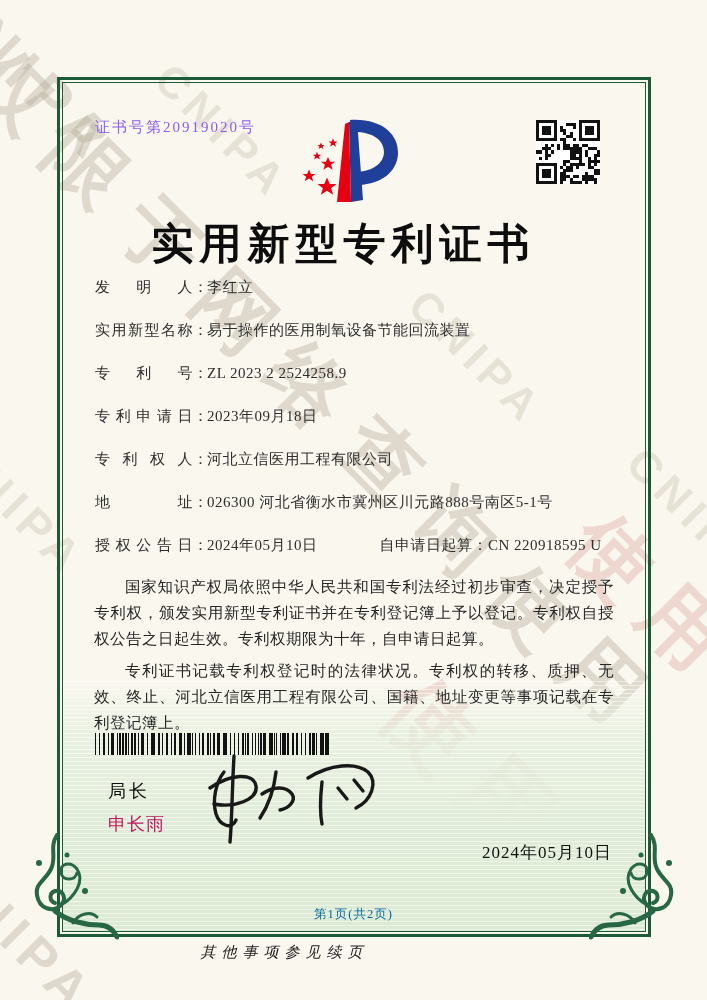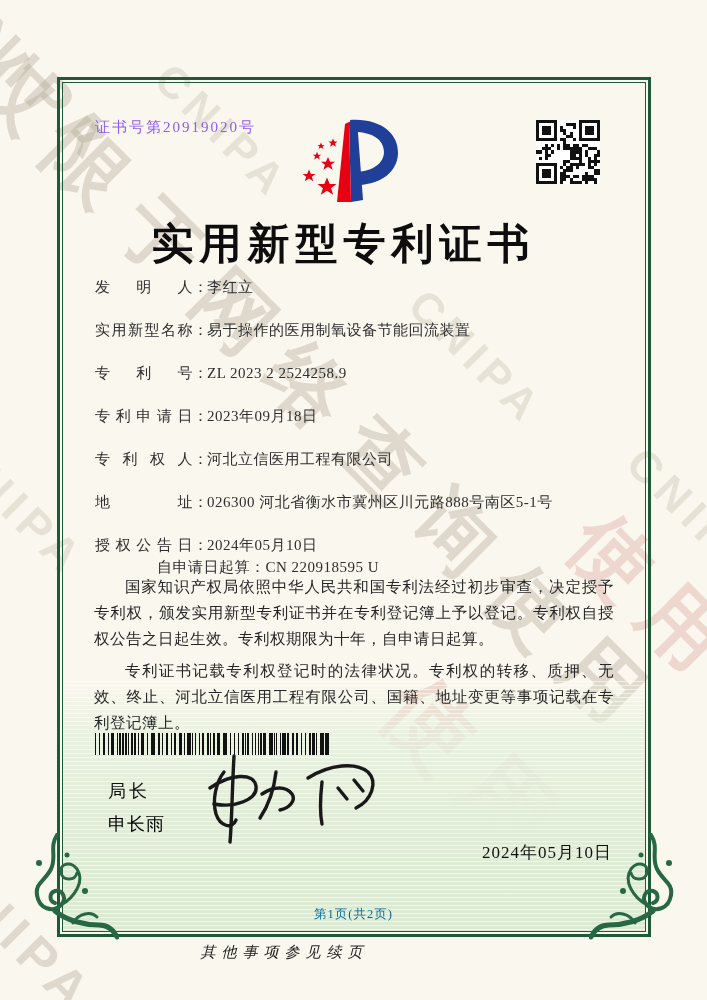--- a/index.html
+++ b/index.html
@@ -41,38 +41,38 @@
   .title{
     position:absolute;left:12px;top:216px;width:663px;text-align:center;
     font-family:"Liberation Sans", sans-serif;
     font-size:42px;font-weight:900;letter-spacing:6px;color:#0d0d0d;
   }
   
   .fields{position:absolute;left:95px;top:276px;width:520px;font-size:15px;color:#2e2e2e;}
   .frow{margin-bottom:21px;height:22px;line-height:22px;letter-spacing:0.5px;white-space:nowrap;}
   .flabel{display:inline-block;width:98px;text-align:justify;text-align-last:justify;vertical-align:top;}
   .fcolon{display:inline-block;width:14px;}
-  .grant-row{display:flex;flex-direction:column;}
+  .grant-row{display:flex;}
   .grant-right{margin-left:62px;}
   
   .paras{
     position:absolute;left:94px;top:574px;width:520px;
     font-size:15.5px;line-height:26px;color:#262626;
     text-align:justify;letter-spacing:0.5px;
   }
   .paras p{margin:0 0 6px 0;text-indent:2em;}
   
   .barcode{position:absolute;left:95px;top:733px;width:238px;height:22px;}
   .sig-title{
     position:absolute;left:108px;top:779px;
     font-family:"Liberation Sans", sans-serif;font-size:18px;letter-spacing:3px;color:#111;
   }
   .sig-name{
     position:absolute;left:108px;top:812px;
-    font-family:"Liberation Sans", sans-serif;font-size:18px;letter-spacing:1px;color:#000000;
+    font-family:"Liberation Sans", sans-serif;font-size:18px;letter-spacing:1px;color:#be185d;
   }
   .sig-script{position:absolute;left:190px;top:738px;width:195px;height:108px;}
   .issue-date{position:absolute;left:482px;top:841px;font-size:17px;color:#111;letter-spacing:1px;}
   .page-info{position:absolute;left:0;top:906px;width:707px;text-align:center;font-size:12.5px;color:#0369a1;letter-spacing:1px;}
   .footer-note{
     position:absolute;left:0;top:943px;width:569px;text-align:center;
     font-size:15px;font-style:italic;letter-spacing:6px;color:#1c1c1c;
   }
   .flourish{position:absolute;width:92px;height:108px;}
   .flourish.left{left:27px;top:833px;}

